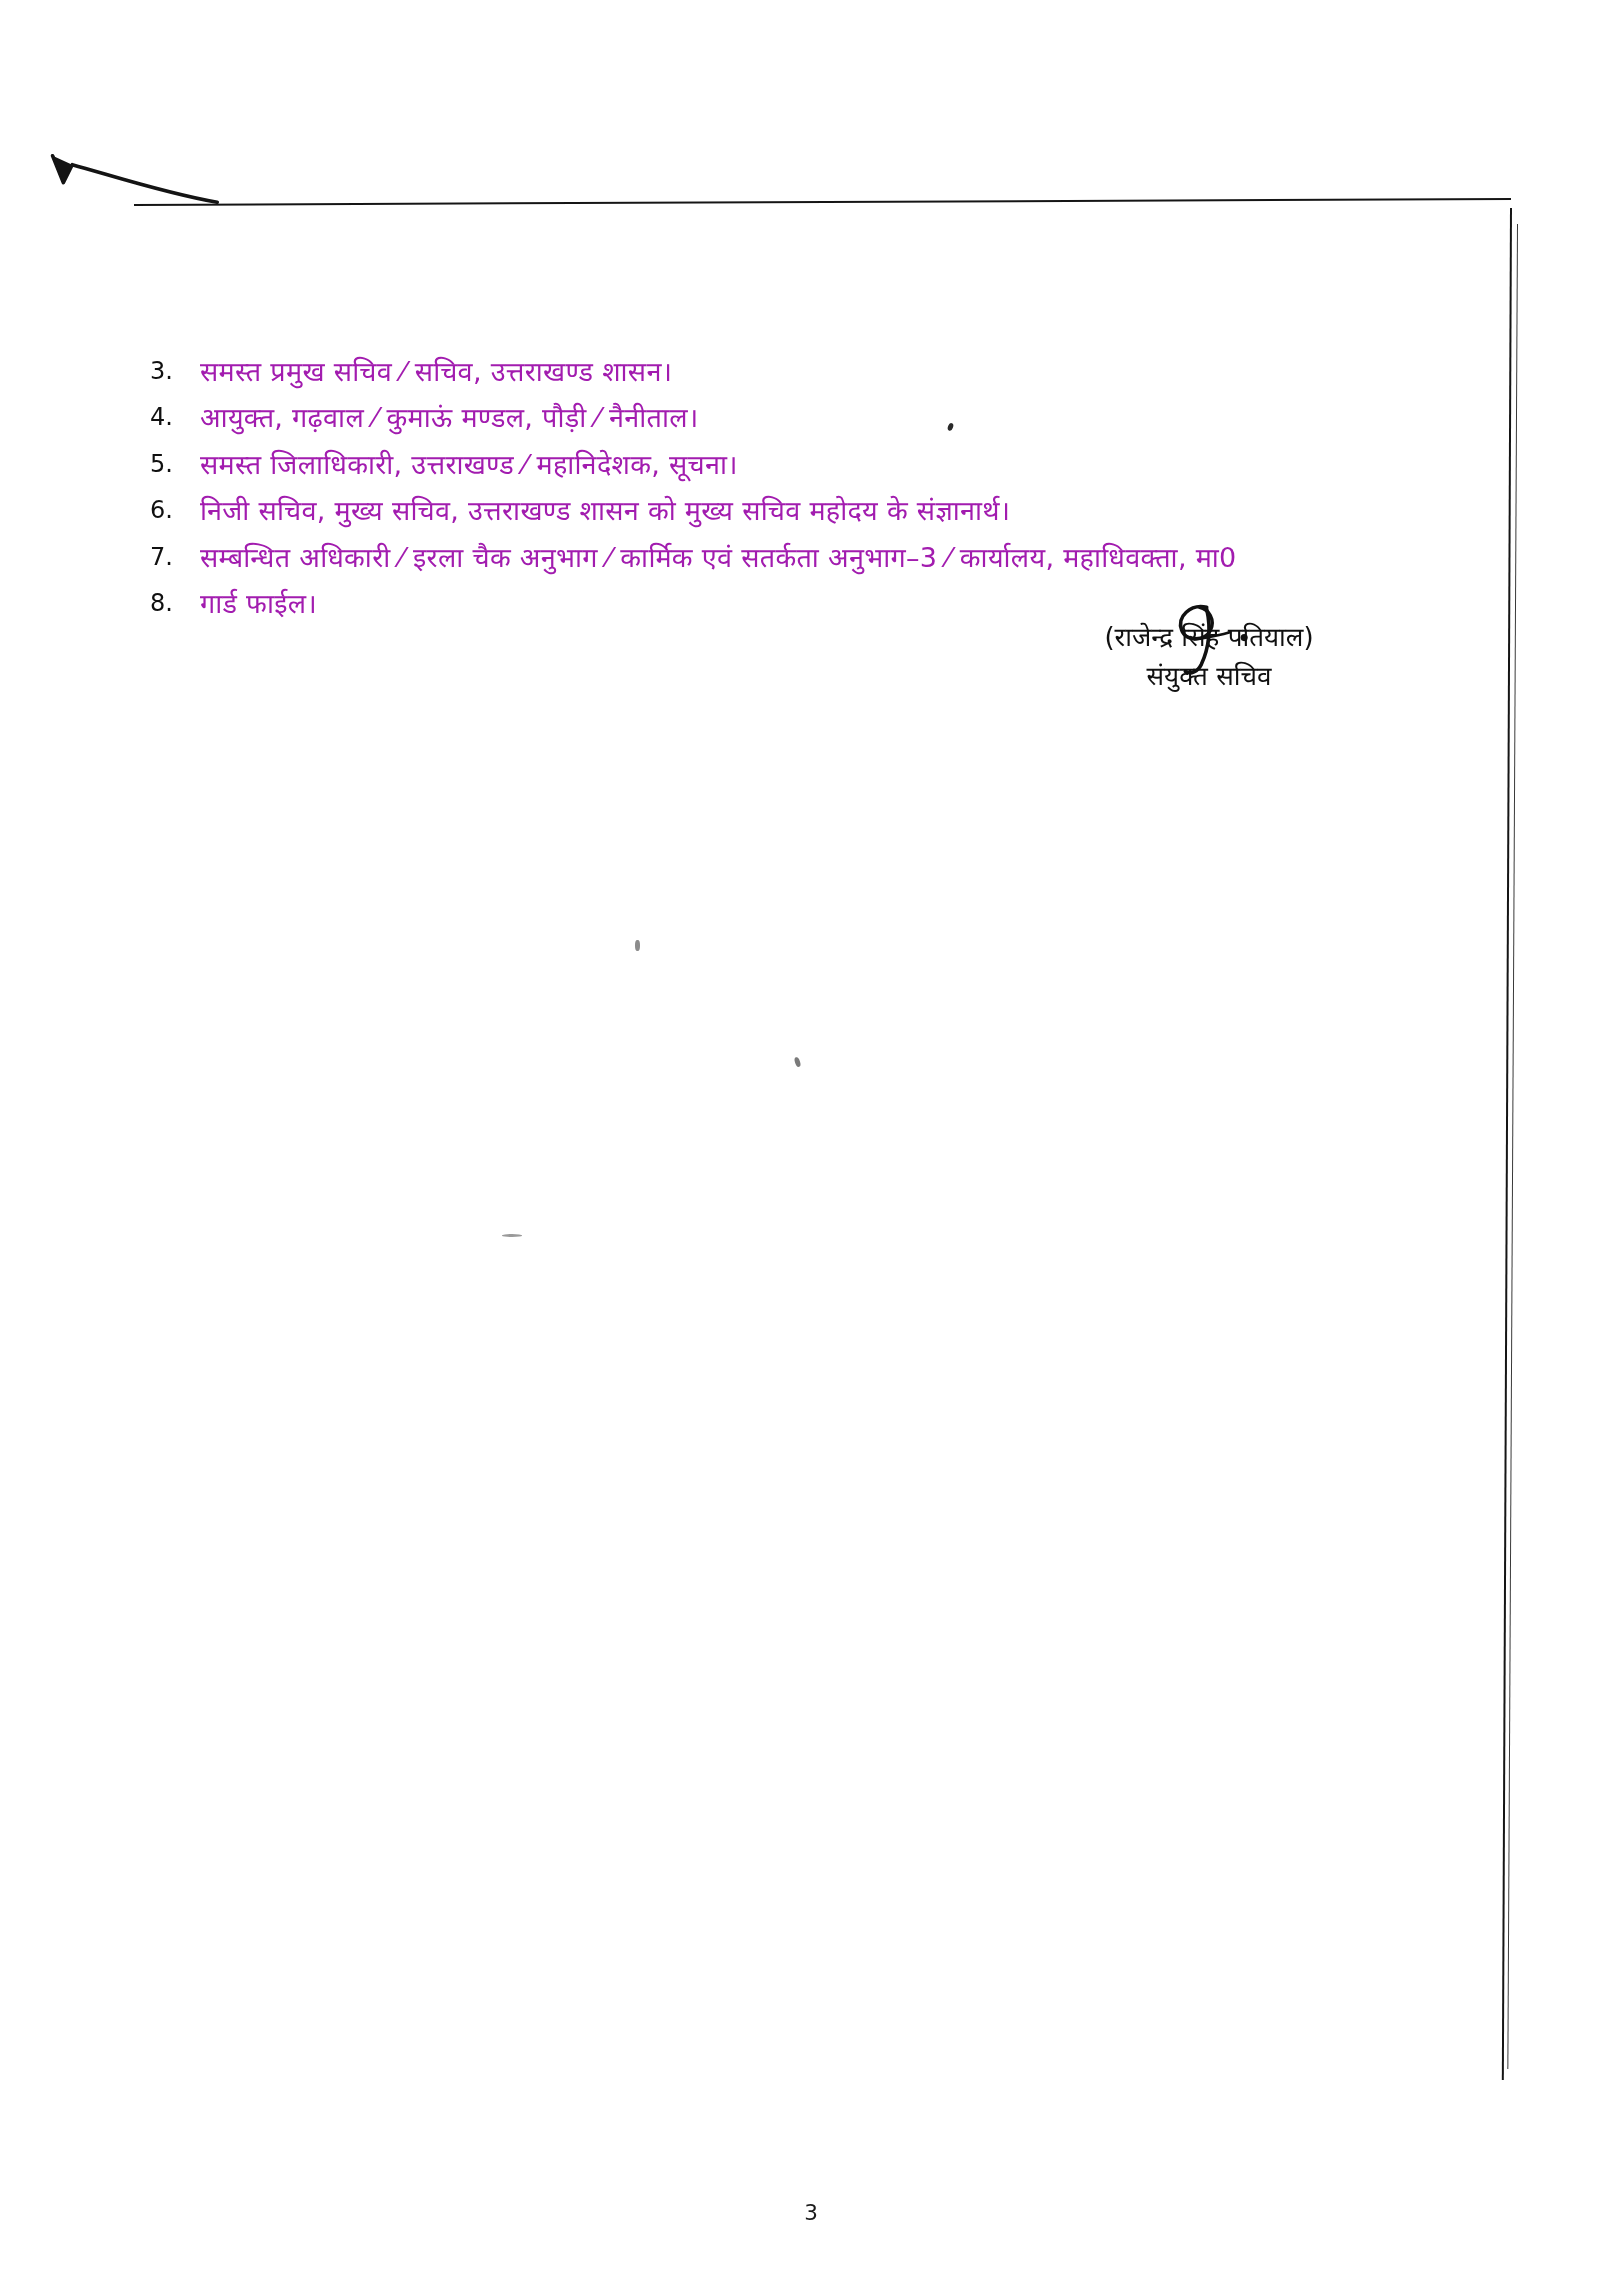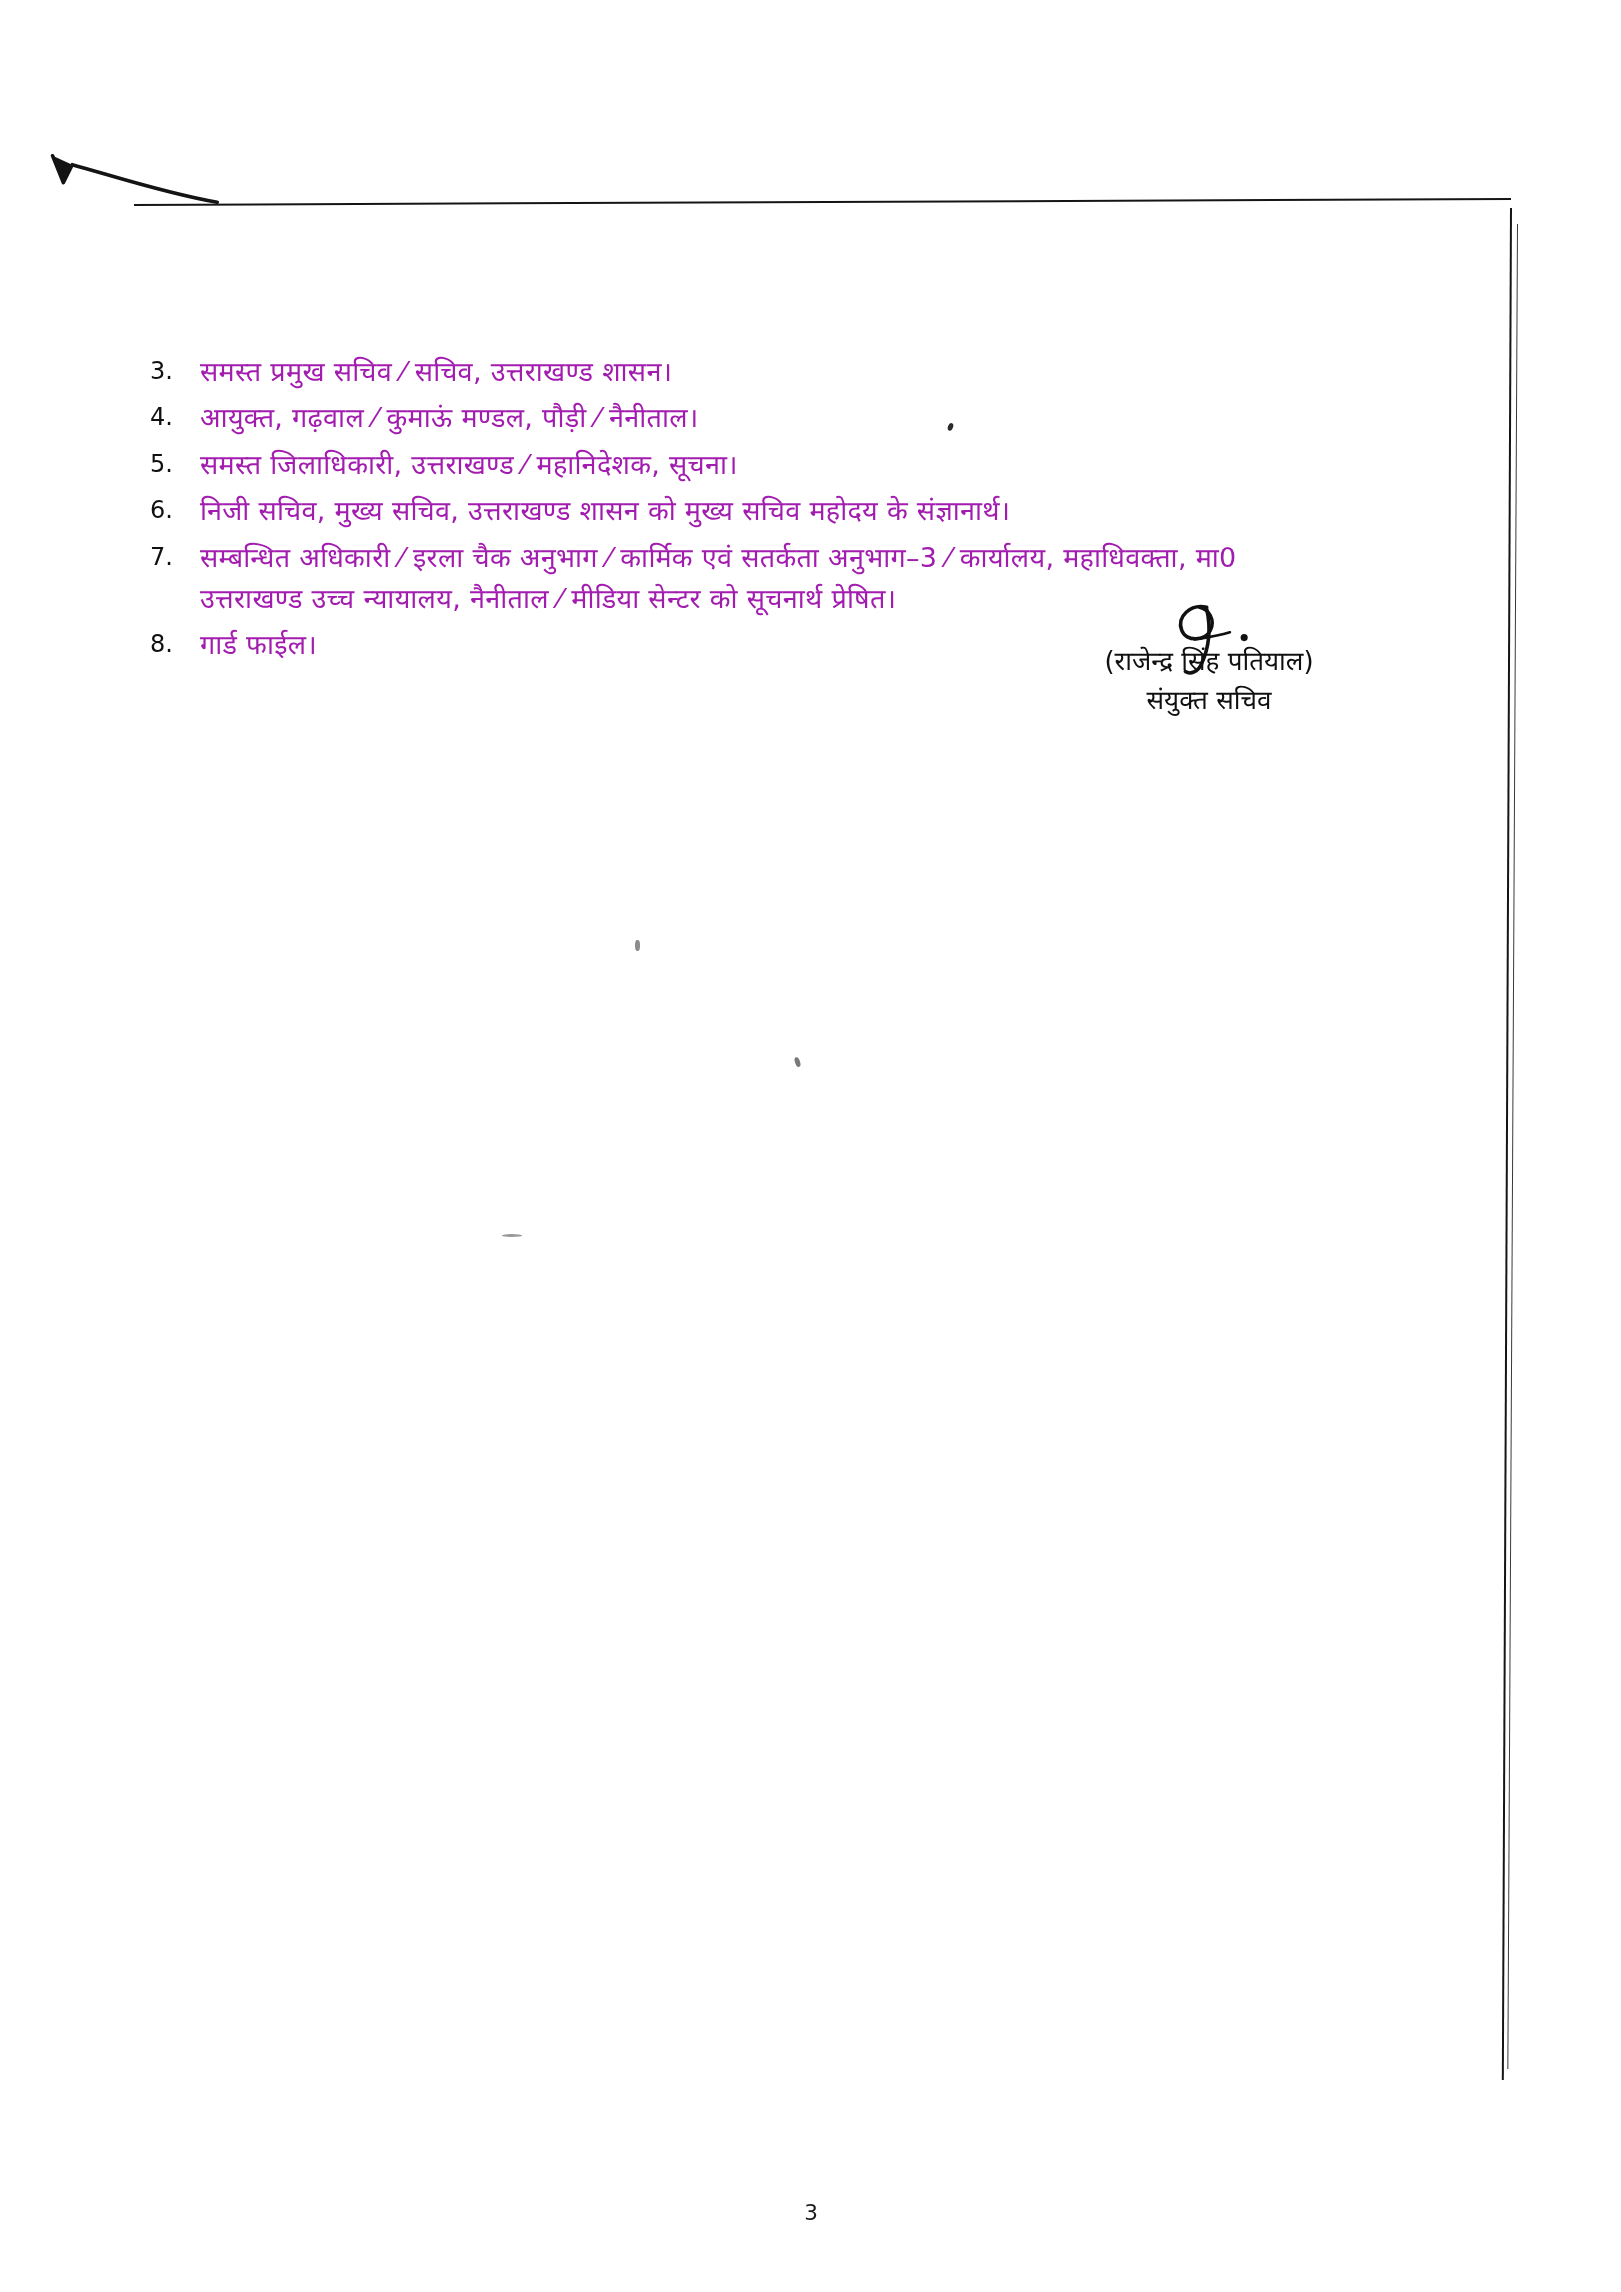--- a/index.html
+++ b/index.html
@@ -100,21 +100,20 @@
     margin-left: 0;
   }
 
   
   .sign-block {
     position: absolute;
     left: 1021px;
     top: 618px;
     width: 376px;
     text-align: center;
-    margin-top: 24px;
   }
   .signature-mark {
     position: absolute;
     left: 1155px;
     top: 598px;
     width: 107px;
     height: 81px;
   }
   .sign-name, .sign-desig {
     font-size: 26px;
@@ -188,21 +187,20 @@
       <div class="item-num">6.</div>
       <div class="item-text">
         <span>निजी सचिव, मुख्य सचिव, उत्तराखण्ड शासन को मुख्य सचिव महोदय के संज्ञानार्थ।</span>
       </div>
     </div>
 
     <div class="list-item">
       <div class="item-num">7.</div>
       <div class="item-text">
         <span>सम्बन्धित अधिकारी ⁄ इरला चैक अनुभाग ⁄ कार्मिक एवं सतर्कता अनुभाग–3 ⁄ कार्यालय, महाधिवक्ता, मा0</span>
-        <span class="cont">उत्तराखण्ड उच्च न्यायालय, नैनीताल ⁄ मीडिया सेन्टर को सूचनार्थ प्रेषित।</span>
       </div>
     </div>
 
     <div class="list-item">
       <div class="item-num">8.</div>
       <div class="item-text">
         <span>गार्ड फाईल।</span>
       </div>
     </div>
 

